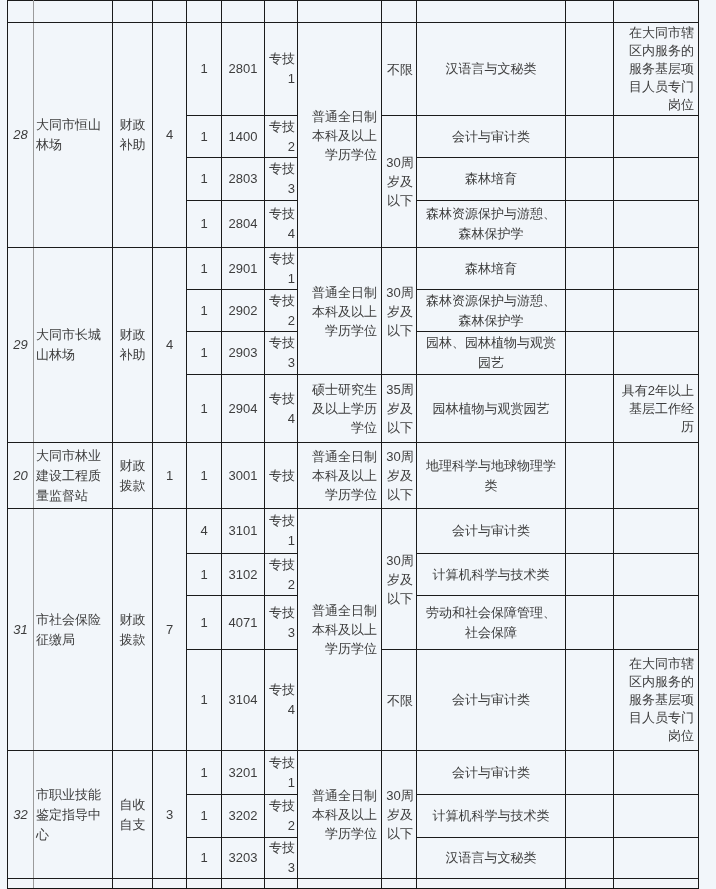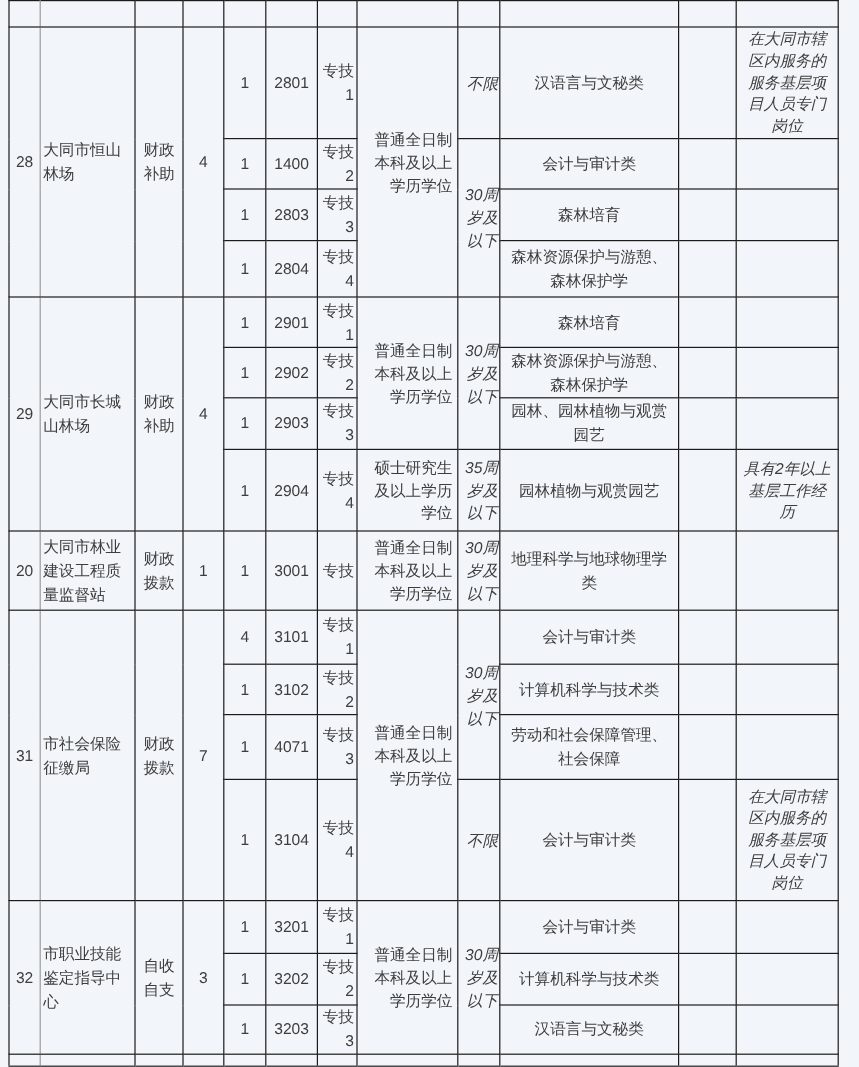--- a/index.html
+++ b/index.html
@@ -21,30 +21,30 @@
     border: 1px solid #1b1b1b;
     font-size: 13px;
     color: #3d3d3d;
     vertical-align: middle;
     padding: 0 2px;
     line-height: 20px;
     overflow: hidden;
     word-break: normal;
   }
   
-  td.c-seq  { text-align: center; border-right-color: #9b9b9b; }
+  td.c-seq  { text-align: center; border-right-color: #9b9b9b; font-style: italic; }
   td.c-unit { text-align: left; border-left-color: #9b9b9b; padding: 0 2px 0 2px; }
   td.c-fund { text-align: center; padding: 0 4px; }
   td.c-num  { text-align: center; }
   td.c-type { text-align: right; }
   td.c-edu  { text-align: right; padding: 0 4px; line-height: 19px; }
-  td.c-age  { text-align: right; padding: 0 1px 0 3px; line-height: 19px; font-style: italic; }
+  td.c-age  { text-align: center; padding: 0 1px 0 3px; line-height: 19px; }
   td.c-major{ text-align: center; padding: 0 4px; }
   td.c-blank{ }
-  td.c-remark{ text-align: center; padding: 0 4px; line-height: 18px; font-style: italic; }
+  td.c-remark{ text-align: right; padding: 0 4px; line-height: 18px; }
   tr.partial-top td { height: 21px; }
   tr.partial-bottom td { height: 9px; border-bottom: 3px solid #141414; }
 </style>
 </head>
 <body>
 
 <table class="jobs">
   <colgroup>
     <col style="width:26px">
       <col style="width:79px">

